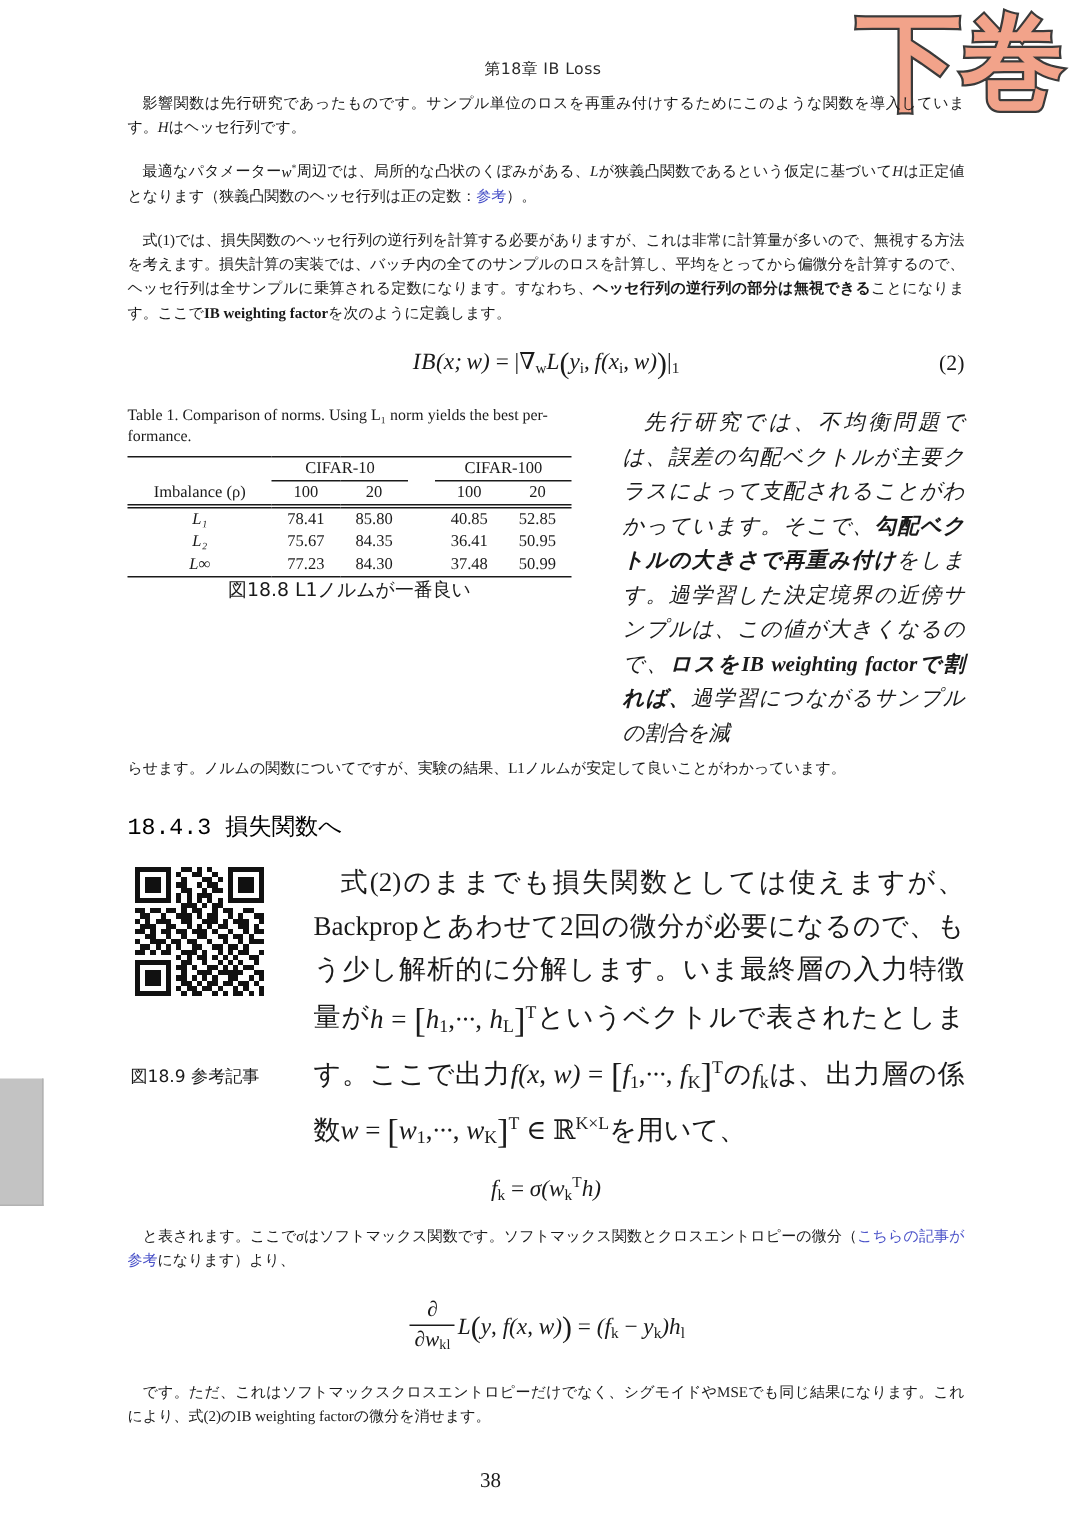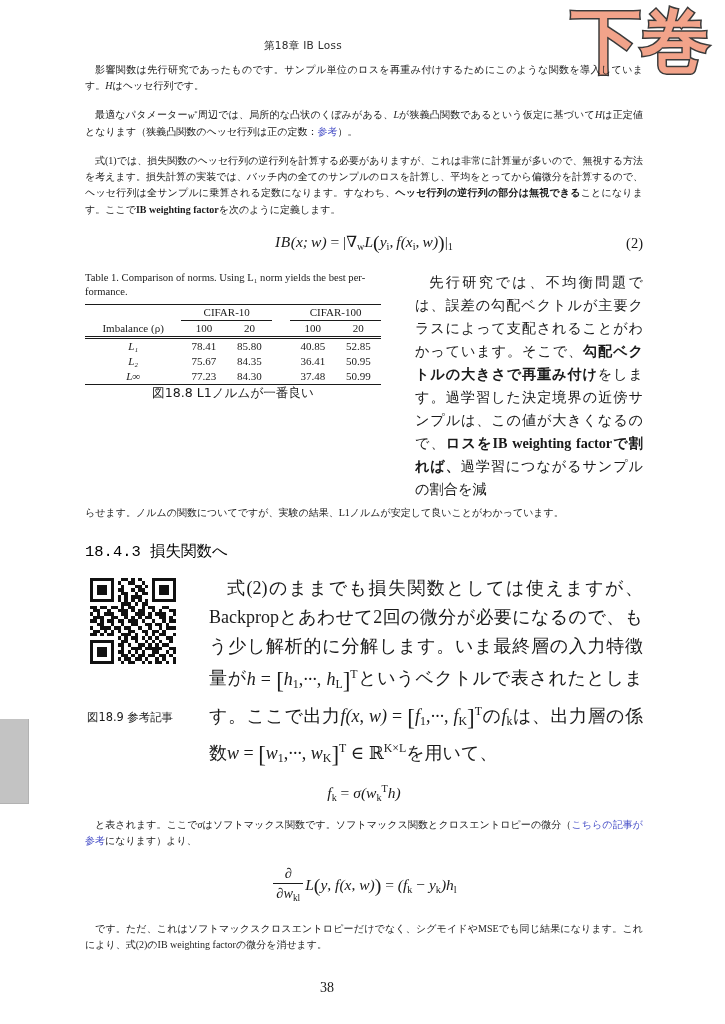--- a/index.html
+++ b/index.html
@@ -45,21 +45,21 @@
     paint-order: stroke fill;
     letter-spacing: -1px;
     user-select: none;
   }
 
   
   .running-head {
     position: absolute;
     top: 39px;
     left: 0;
-    width: 606px;
+    width: 724px;
     text-align: center;
     font-family: "DejaVu Sans", sans-serif;
     font-size: 10.5px;
     color: #2b2b2b;
     letter-spacing: 0.3px;
   }
 
   
   .content {
     position: absolute;
@@ -134,20 +134,21 @@
     width: 300px;
   }
   .side-col {
     float: right;
     width: 228px;
     font-size: 14.2px;
     line-height: 1.62;
     text-align: justify;
     text-justify: inter-character;
     text-indent: 1em;
+    font-style: italic;
   }
 
   table.norm-table {
     border-collapse: collapse;
     font-family: "Liberation Serif", serif;
     font-size: 11px;
     width: 296px;
     margin-top: 5px;
   }
   .tbl-caption {

